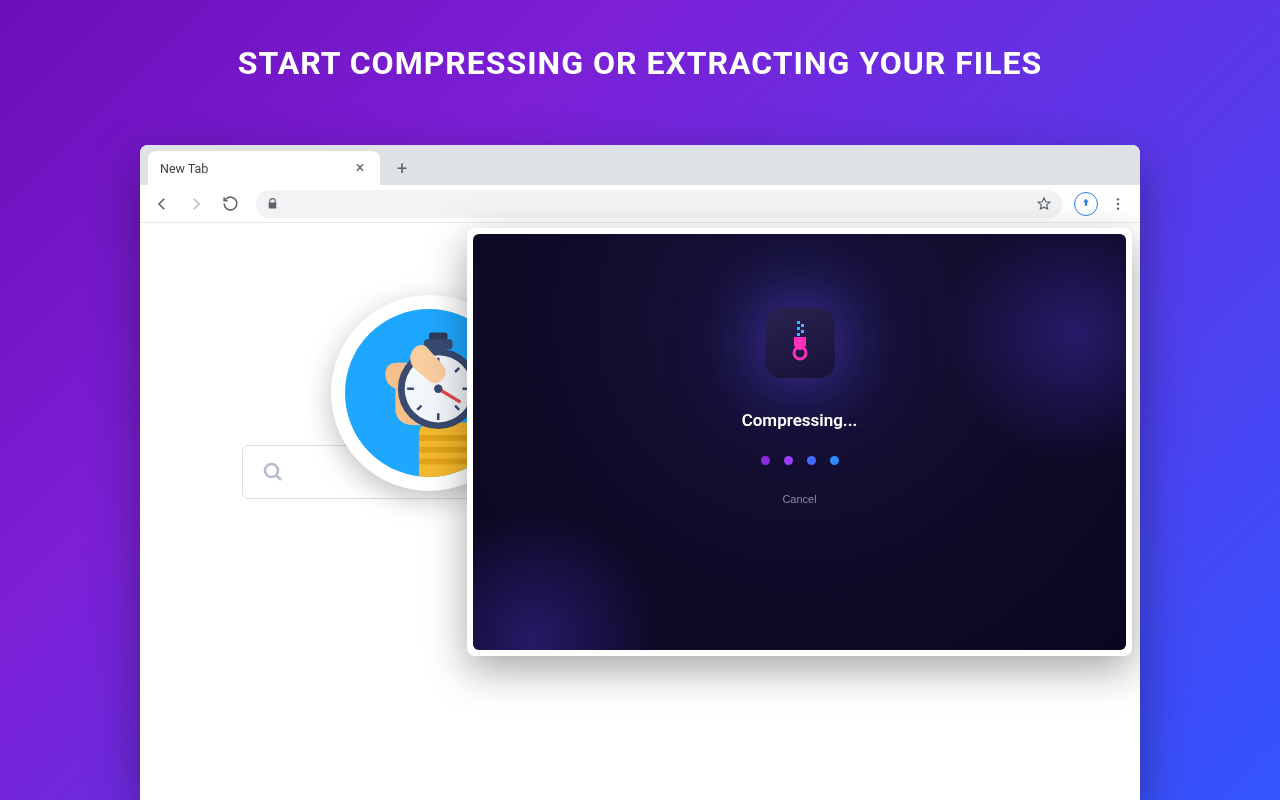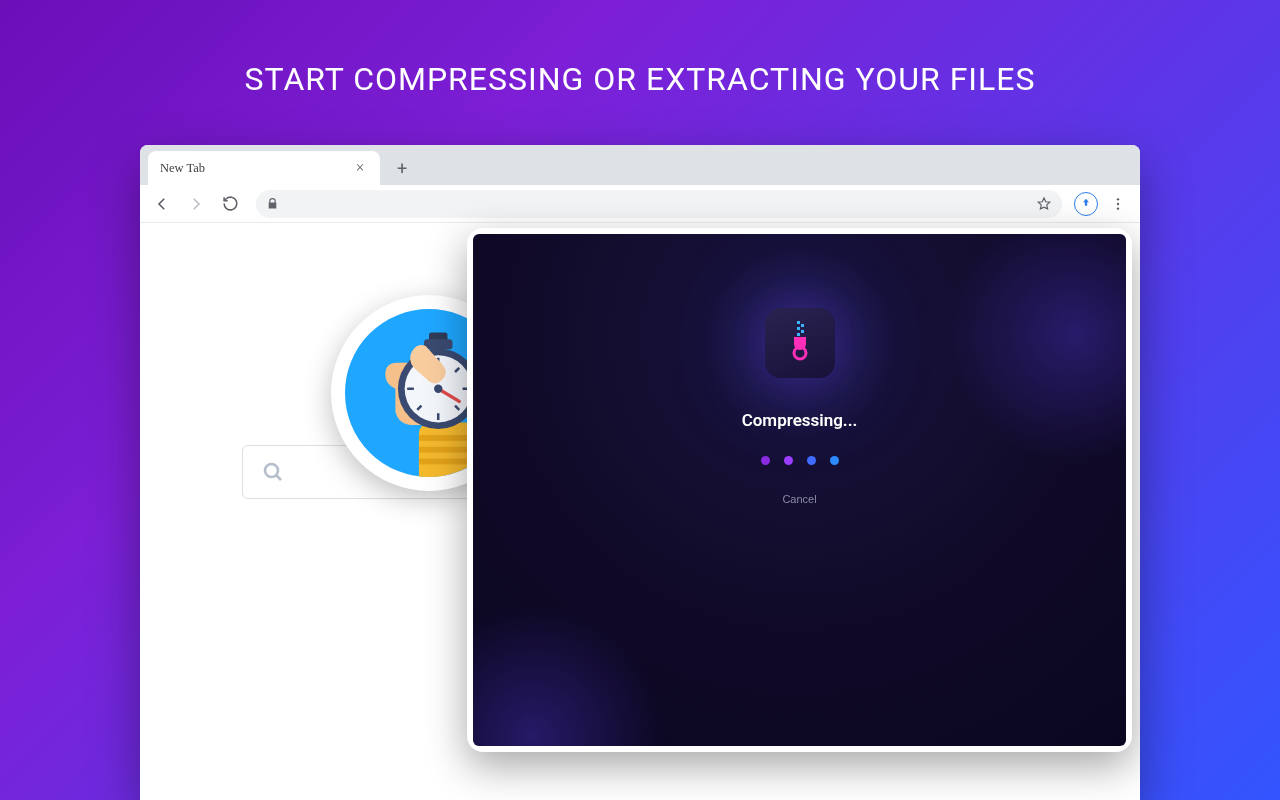--- a/index.html
+++ b/index.html
@@ -8,23 +8,23 @@
     height: 800px;
     background: linear-gradient(135deg, #6a0fb8 0%, #7c1fd6 30%, #3355ff 100%);
     font-family: -apple-system, BlinkMacSystemFont, "Segoe UI", Roboto, Arial, sans-serif;
     overflow: hidden;
     position: relative;
   }
   .headline {
     text-align: center;
     color: #fff;
     font-size: 32px;
-    font-weight: 400;
+    font-weight: 700;
     letter-spacing: 1px;
-    padding-top: 60px;
+    padding-top: 44px;
   }
   .browser {
     position: absolute;
     top: 145px;
     left: 140px;
     width: 1000px;
     height: 655px;
     background: #fff;
     border-radius: 8px 8px 0 0;
     box-shadow: 0 18px 50px rgba(0,0,0,0.35);
@@ -41,21 +41,20 @@
     height: 34px;
     width: 232px;
     background: #fff;
     border-radius: 8px 8px 0 0;
     display: flex;
     align-items: center;
     padding: 0 12px;
     font-size: 12.5px;
     color: #3c4043;
     position: relative;
-    font-family: Liberation Serif, serif;
   }
   .tab-title { flex: 1; }
   .tab-close {
     width: 16px; height: 16px;
     display:flex;align-items:center;justify-content:center;
     color:#5f6368;font-size:16px;line-height:1;
     border-radius:50%;
     cursor: pointer;
   }
   .newtab-btn {
@@ -130,23 +129,23 @@
     border: 14px solid #fff;
     box-shadow: 0 8px 28px rgba(0,0,0,0.25);
     overflow: hidden;
   }
 
   .popup {
     position: absolute;
     top: 5px;
     right: 8px;
     width: 665px;
-    height: 524px;
-    background: #fff;
-    border-radius: 16px;
+    height: 428px;
+    background: #fff;
+    border-radius: 8px;
     box-shadow: 0 14px 40px rgba(0,0,0,0.35);
     padding: 6px;
   }
   .popup-inner {
     width: 100%; height: 100%;
     border-radius: 6px;
     background: radial-gradient(circle at 50% 20%, #1a143f 0%, #100a28 55%, #0b0620 100%);
     position: relative;
     overflow: hidden;
     display:flex;flex-direction:column;align-items:center;

